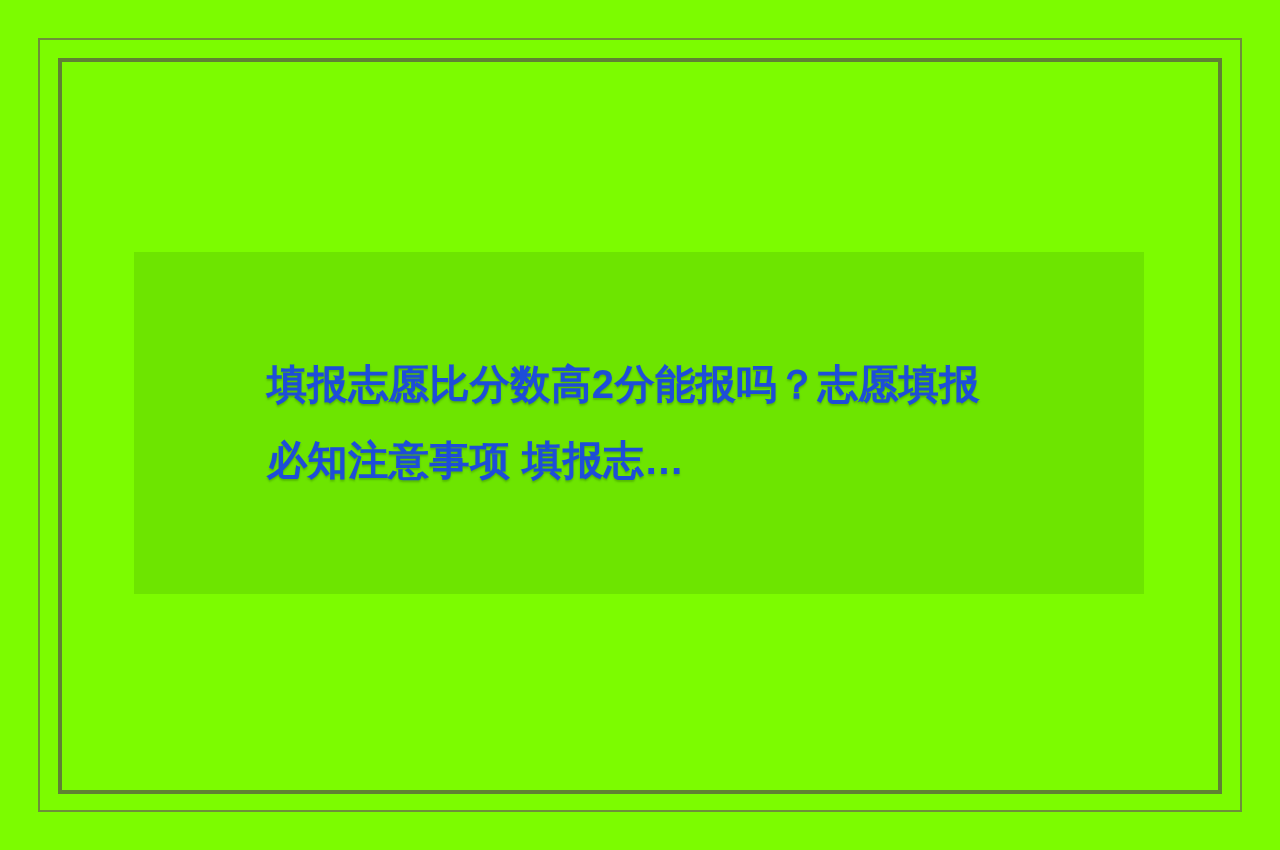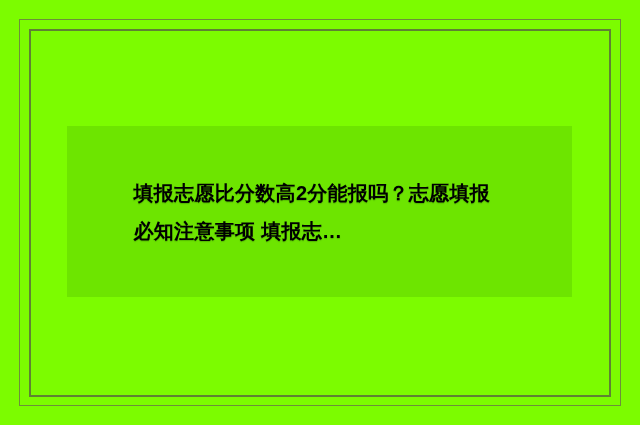--- a/index.html
+++ b/index.html
@@ -54,21 +54,21 @@
     height: 171px;
     background: rgba(60, 150, 0, 0.22);
     display: flex;
     align-items: center;
     justify-content: center;
   }
 
   .headline {
     width: 372px;
     margin: 0;
-    color: #000000;
+    color: #1d4ed8;
     font-size: 20px;
     font-weight: bold;
     line-height: 38px;
     letter-spacing: 0.3px;
     text-align: left;
     text-shadow: 0 1px 1px rgba(40,110,0,0.35);
     white-space: pre-line;
   }
 </style>
 </head>

